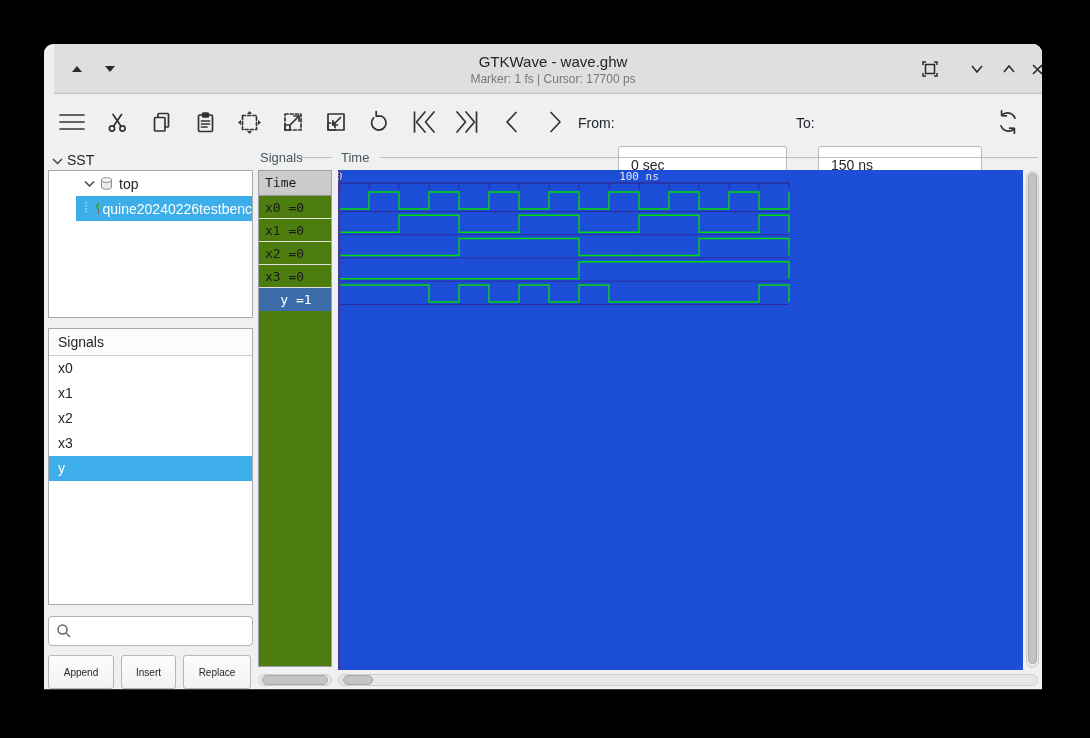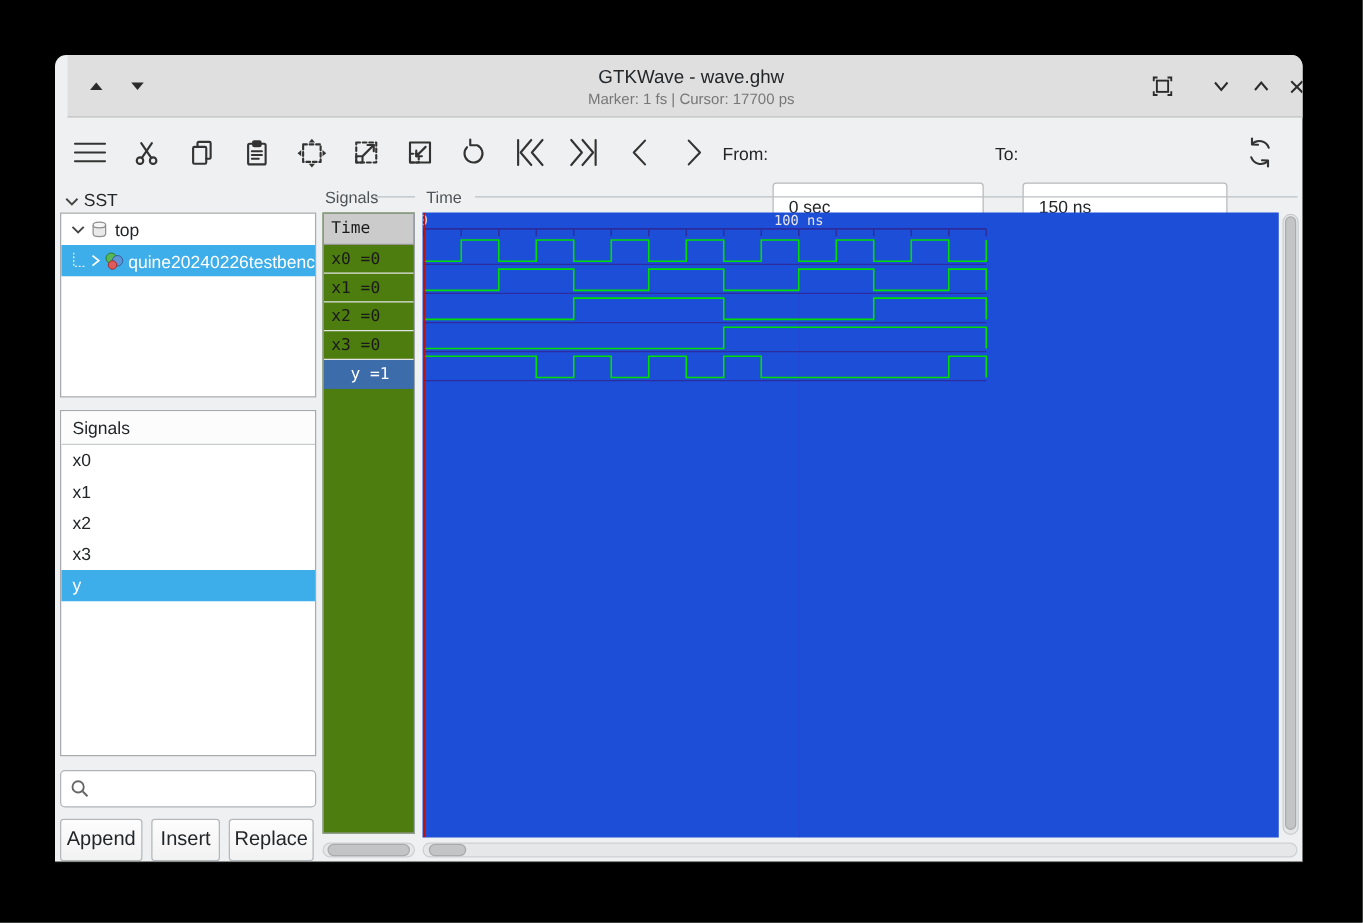--- a/index.html
+++ b/index.html
@@ -22,35 +22,35 @@
   .tool { position:absolute; top:12px; width:32px; height:30px; display:flex;
           align-items:center; justify-content:center; }
   .tool svg { stroke:#333; fill:none; stroke-width:1.7; stroke-linecap:round; stroke-linejoin:round; }
   .range-label { position:absolute; top:20px; font-size:14px; color:#232629; }
   .range-input { position:absolute; top:7px; height:38px; background:#fff;
                  border:1px solid #b6b9bb; border-radius:3px; font-size:14px;
                  padding-left:12px; color:#232629; font-family:"Liberation Sans",sans-serif;margin-top:44px; }
   
   .sst-header { position:absolute; left:8px; top:108px; font-size:14px; color:#232629; }
   .treebox { position:absolute; left:4px; top:126px; width:205px; height:148px;
-             background:#fff; border:1px solid #a6aaae; overflow:hidden; }
+             background:#fff; border:1px solid #a6aaae; overflow:hidden;padding-left:27px; }
   .tree-row { height:25px; display:flex; align-items:center; font-size:14px;
               color:#232629; white-space:nowrap; overflow:hidden; }
   .tree-row.sel { background:#3daee9; color:#fff; }
   .listbox { position:absolute; left:4px; top:284px; width:205px; height:277px;
              background:#fff; border:1px solid #a6aaae; overflow:hidden; }
   .listbox-header { height:27px; line-height:26px; padding-left:9px; font-size:14px;
                     color:#232629; border-bottom:1px solid #c9cdd0; background:#fcfcfc; }
   .sig-item { height:25px; line-height:25px; padding-left:9px; font-size:14px; color:#232629; }
   .sig-item.sel { background:#3daee9; color:#fff; }
   .searchbox { position:absolute; left:4px; top:572px; width:205px; height:30px;
                background:#fff; border:1px solid #b0b4b8; border-radius:4px;
                display:flex; align-items:center; padding-left:7px; }
   .btn { position:absolute; top:611px; height:34px; background:linear-gradient(#fdfdfd,#f2f2f2);
-         border:1px solid #b4b8bb; border-radius:3px; font-size:16px; color:#232629;
+         border:1px solid #b4b8bb; border-radius:3px; font-size:10px; color:#232629;
          display:flex; align-items:center; justify-content:center;
          font-family:"Liberation Sans",sans-serif; }
   
   .frame-label { position:absolute; top:106px; font-size:13px; color:#4d5357; }
   .frame-line { position:absolute; top:113px; height:1px; background:#bcc0c3; }
   .sigpanel { position:absolute; left:214px; top:126px; width:74px; height:497px;
               background:#4d7c0f; border:1px solid #9aa0a5; overflow:hidden;
               font-family:"DejaVu Sans Mono", monospace; }
   .time-header { height:25px; line-height:24px; padding-left:6px; font-size:13px;
                  color:#1a1a1a; background:#cbcbcb; border-bottom:1px solid #979797; }

